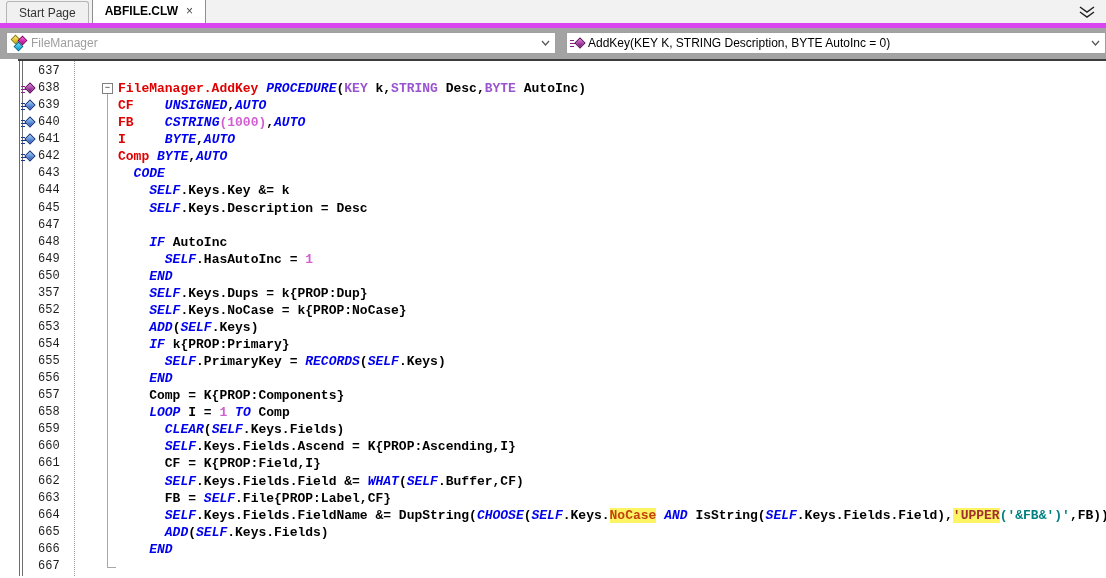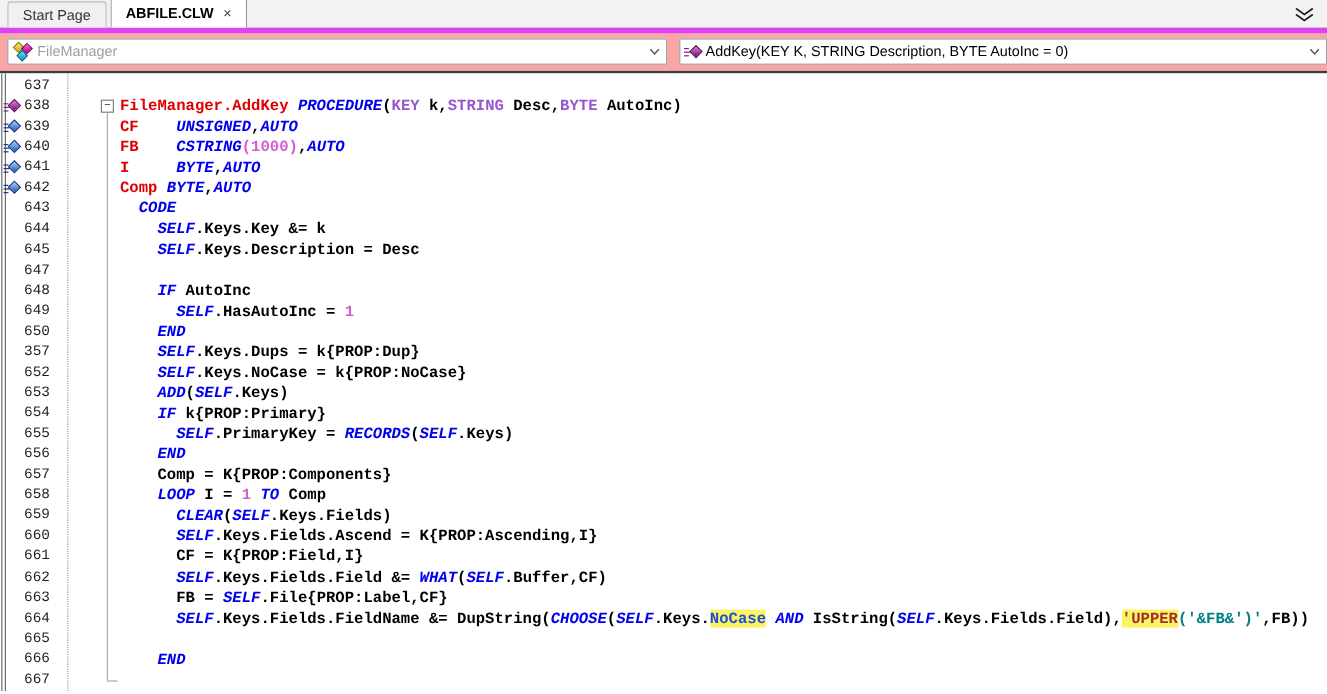--- a/index.html
+++ b/index.html
@@ -13,21 +13,21 @@
   .tab { height:22px; padding:0 12px; display:flex; align-items:center; gap:6px;
          background:#f0f0f0; border:1px solid #b5b5b5; border-bottom:none;
          border-radius:3px 3px 0 0; margin-right:3px; font-size:12px; color:#333;
          cursor:default; }
   .tab.active { height:25px; background:#ffffff; border-color:#8f8f8f;
                 font-weight:bold; color:#000; }
   .tab .close { font-weight:normal; font-size:12px; color:#444; margin-left:2px; }
   .tab-chevron { position:absolute; right:10px; top:6px; width:18px; height:14px; }
 
   
-  .toolbar { height:31px; background:#fca5a5; position:relative; }
+  .toolbar { height:31px; background:#a3a3a3; position:relative; }
   .combo { position:absolute; top:4px; height:22px; background:#fff;
            border:1px solid #a0a0a0; display:flex; align-items:center;
            font-size:12px; overflow:hidden; }
   .combo-left  { left:6px;  width:550px; }
   .combo-right { left:566px; width:540px; }
   .ctext { white-space:nowrap; flex:1 1 auto; overflow:hidden; }
   .ctext.muted { color:#9e9e9e; }
   .carrow { flex:0 0 auto; margin:0 5px 0 4px; }
 
   
@@ -42,40 +42,40 @@
   .micon i, .marker i { position:absolute; height:1px; background:#8b1f8b; }
   .micon b, .marker b { position:absolute; width:8px; height:8px; transform:rotate(45deg);
                         background:linear-gradient(135deg,#e27fe2,#701070); border:1px solid #5c0b5c; }
   .micon i.l1 { left:0; top:4px;  width:4px; }
   .micon i.l2 { left:0; top:7px;  width:5px; }
   .micon i.l3 { left:0; top:10px; width:4px; }
   .micon b    { left:6px; top:3px; }
 
   
   .editor { position:relative; height:517px; background:#fff; overflow:hidden;
-            border-top:2px solid #3c3c3c; }
+            border-top:2px solid #3c3c3c;margin-left:18px; }
   .edge1 { position:absolute; left:1px; top:0; bottom:0; width:1px; background:#6e6e6e; }
   .edge2 { position:absolute; left:4px; top:0; bottom:0; width:1px; background:#6e6e6e; }
   .gutter-dotted { position:absolute; left:56px; top:0; bottom:0; width:0;
                    border-left:1px dotted #9c9c9c; }
   .code-rows { position:absolute; left:0; top:2px; right:0; }
   .row { position:relative; height:17.07px; }
   .lnum { position:absolute; left:20px; top:0; width:34px;
           font-family:"Liberation Mono", monospace; font-size:12px; line-height:17.07px;
           color:#1e1e1e; }
   .ltext { position:absolute; left:100px; top:0; white-space:pre;
            font-family:"Liberation Mono", monospace; font-size:13px; font-weight:700;
            line-height:17.07px; color:#000; }
   .tok-p { color:#000; }
   .tok-k { color:var(--c-keyword,#0000ee);font-style:italic; }
   .tok-l { color:var(--c-label,#e00000); }
   .tok-t { color:var(--c-type,#9955d0); }
   .tok-n { color:var(--c-number,#d25fd2); }
   .tok-s { color:var(--c-string,#008080); }
-  .tok-h { color:#1d4ed8; background:var(--c-hl,#fcf462); }
+  .tok-h { color:#c2410c; background:var(--c-hl,#fcf462); }
   .tok-m { color:var(--c-maroon,#a03030); background:var(--c-hl,#fcf462);text-align:center; }
 
   
   .marker { position:absolute; left:3px; width:15px; height:13px; }
   .marker i.l1 { left:0; top:4px;  width:4px; }
   .marker i.l2 { left:0; top:7px;  width:5px; }
   .marker i.l3 { left:0; top:10px; width:4px; }
   .marker b    { left:5px; top:2px; }
   .marker-data i { background:#1b3a8c; }
   .marker-data b { background:linear-gradient(135deg,#9fd8f5,#2a52be); border:1px solid #17347d; }
@@ -247,20 +247,21 @@
         <div class="row">
           <span class="lnum">663</span>
           <span class="ltext"><span class="tok tok-p">      FB = </span><span class="tok tok-k">SELF</span><span class="tok tok-p">.File{PROP:Label,CF}</span></span>
         </div>
         <div class="row">
           <span class="lnum">664</span>
           <span class="ltext"><span class="tok tok-p">      </span><span class="tok tok-k">SELF</span><span class="tok tok-p">.Keys.Fields.FieldName &amp;= DupString(</span><span class="tok tok-k">CHOOSE</span><span class="tok tok-p">(</span><span class="tok tok-k">SELF</span><span class="tok tok-p">.Keys.</span><span class="tok tok-h">NoCase</span><span class="tok tok-p"> </span><span class="tok tok-k">AND</span><span class="tok tok-p"> IsString(</span><span class="tok tok-k">SELF</span><span class="tok tok-p">.Keys.Fields.Field),</span><span class="tok tok-m">'UPPER</span><span class="tok tok-s">('&amp;FB&amp;')'</span><span class="tok tok-p">,FB))</span></span>
         </div>
         <div class="row">
           <span class="lnum">665</span>
+          <span class="ltext"><span class="tok tok-p">      </span><span class="tok tok-k">ADD</span><span class="tok tok-p">(</span><span class="tok tok-k">SELF</span><span class="tok tok-p">.Keys.Fields)</span></span>
         </div>
         <div class="row">
           <span class="lnum">666</span>
           <span class="ltext"><span class="tok tok-p">    </span><span class="tok tok-k">END</span></span>
         </div>
         <div class="row">
           <span class="lnum">667</span>
           <span class="ltext"></span>
         </div>
       </div>

